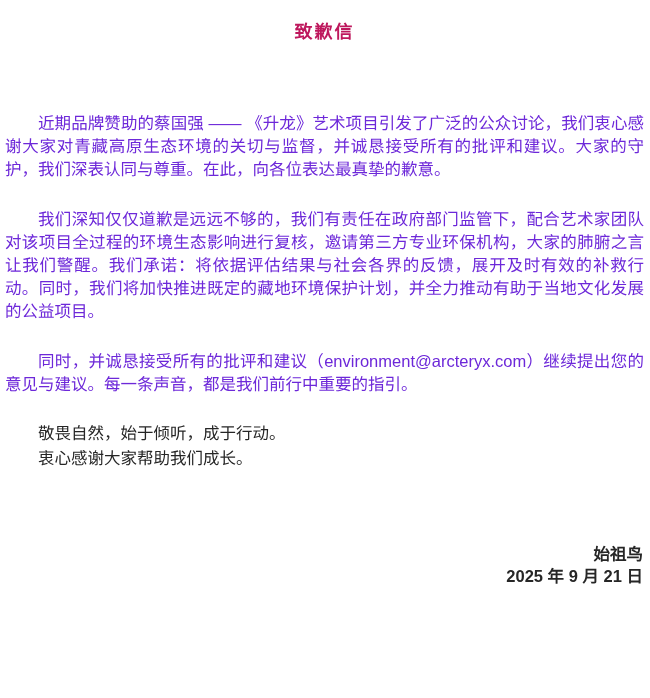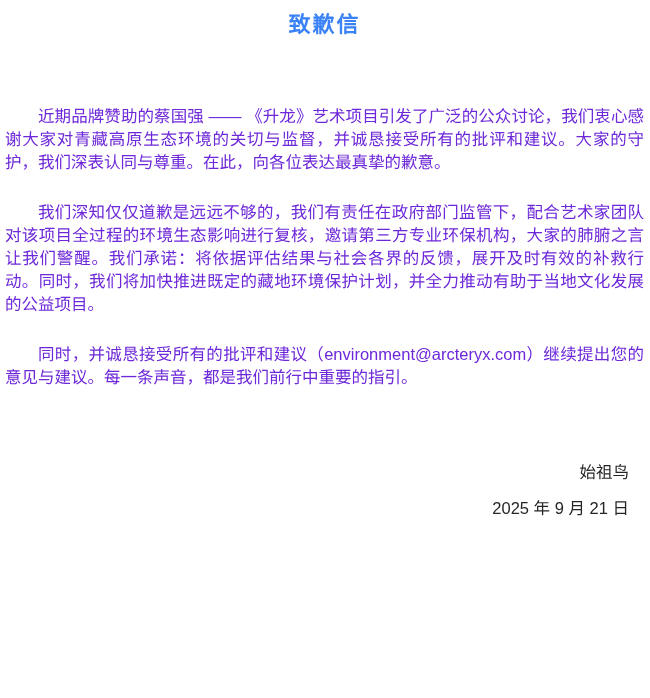--- a/index.html
+++ b/index.html
@@ -14,27 +14,27 @@
     height: 698px;
     box-sizing: border-box;
     margin: 0;
     padding: 16px 6px 0 5px;
     background: #ffffff;
     color: #262626;
     font-family: "Liberation Sans", "DejaVu Sans", sans-serif;
     overflow: hidden;
   }
   .title {
-    margin: 0;
-    font-size: 22px;
+    margin: 7px;
+    font-size: 18px;
     line-height: 18px;
     font-weight: 600;
     text-align: center;
     letter-spacing: 2px;
-    color: #3b82f6;
+    color: #be185d;
   }
   .letter-body {
     margin-top: 71px;
   }
   .para {
     margin: 0 0 27px 0;
     font-size: 16.5px;
     line-height: 23px;
     text-indent: 2em;
     text-align: justify;
@@ -50,42 +50,47 @@
     text-indent: 2em;
     color: #262626;
   }
   .signature-block {
     margin-top: 72px;
     text-align: right;
     padding-right: 1px;
   }
   .signature-name,
   .signature-date {
-    margin: 14px;
+    margin: 0;
     font-size: 16.5px;
     line-height: 22px;
     color: #262626;
+    font-weight: bold;
   }
 </style>
 </head>
 <body>
 
 <div class="page">
 
   <h1 class="title">致歉信</h1>
 
   <div class="letter-body">
 
     <p class="para">近期品牌赞助的蔡国强 —— 《升龙》艺术项目引发了广泛的公众讨论，我们衷心感谢大家对青藏高原生态环境的关切与监督，并诚恳接受所有的批评和建议。大家的守护，我们深表认同与尊重。在此，向各位表达最真挚的歉意。</p>
 
 
     <p class="para">我们深知仅仅道歉是远远不够的，我们有责任在政府部门监管下，配合艺术家团队对该项目全过程的环境生态影响进行复核，邀请第三方专业环保机构，大家的肺腑之言让我们警醒。我们承诺：将依据评估结果与社会各界的反馈，展开及时有效的补救行动。同时，我们将加快推进既定的藏地环境保护计划，并全力推动有助于当地文化发展的公益项目。</p>
 
     <p class="para">同时，并诚恳接受所有的批评和建议（environment@arcteryx.com）继续提出您的意见与建议。每一条声音，都是我们前行中重要的指引。</p>
 
+    <div class="closing">
+      <p class="closing-line">敬畏自然，始于倾听，成于行动。</p>
+      <p class="closing-line">衷心感谢大家帮助我们成长。</p>
+    </div>
 
     <div class="signature-block">
       <p class="signature-name">始祖鸟</p>
       <p class="signature-date">2025 年 9 月 21 日</p>
     </div>
 
   </div>
 </div>
 
 </body></html>

